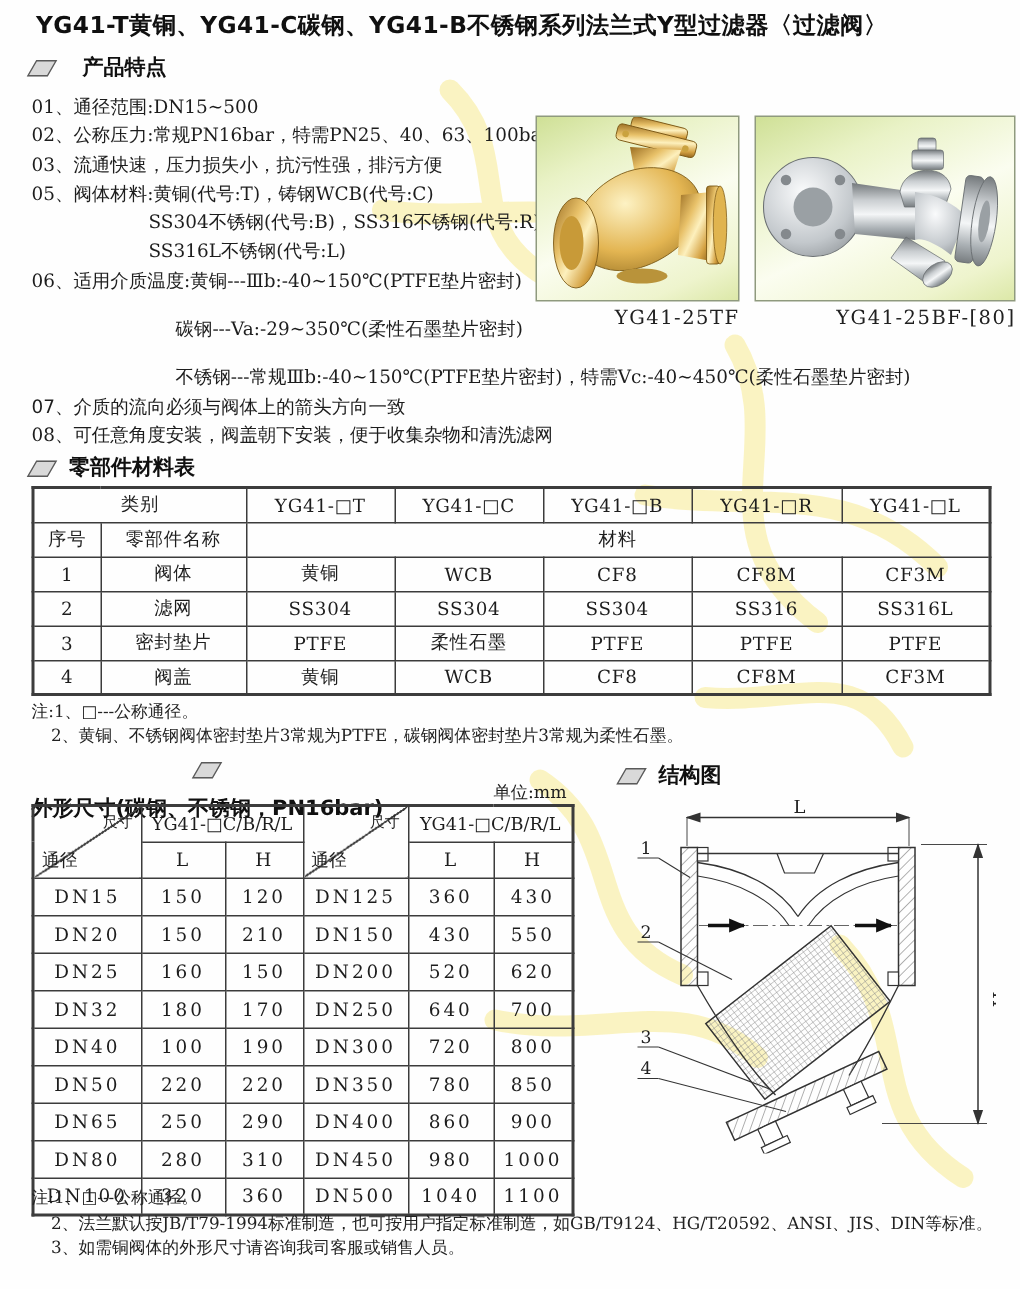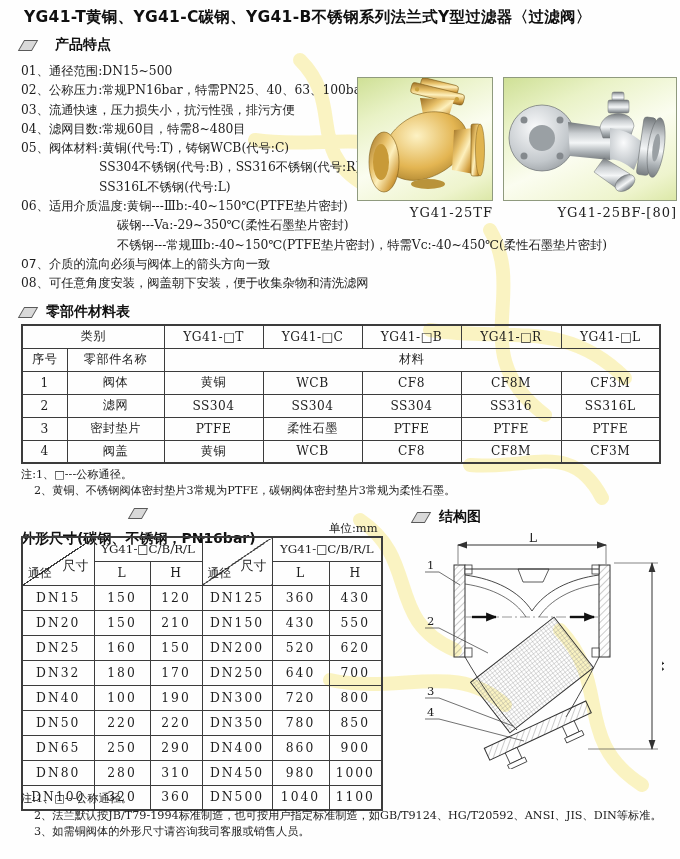--- a/index.html
+++ b/index.html
@@ -21,21 +21,21 @@
     font-weight:bold; font-size:14px; color:#101010; white-space:nowrap;
   }
   .sec-icon {
     display:inline-block; width:14px; height:11px; background:#d9d9d9;
     border:1px solid #5a5a5a; transform:skewX(-30deg); flex:0 0 auto;
   }
 
   .features { position:absolute; left:21px; top:62px; font-size:12.3px; line-height:19.3px; }
   .features div { white-space:nowrap; }
   .features .sub-a { padding-left:78px; }
-  .features .sub-b { padding-left:96px; }
+  .features .sub-b { padding-left:96px;margin-top:13px; }
   .features .bold-line { font-family:"DejaVu Sans","Liberation Sans",sans-serif; font-weight:normal; }
 
   .photo {
     position:absolute; top:77px; height:124px; border:1px solid #8f9a7e;
     background:linear-gradient(155deg,#cfe096 0%,#e9f2c6 25%,#fbfdf0 55%,#eef4cd 85%,#dcE8a8 100%);
   }
   .photo-1 { left:357px; width:136px; }
   .photo-2 { left:503px; width:174px; }
   .caption { position:absolute; top:205px; font-size:13px; letter-spacing:1px; text-align:right; color:#202020; }
   .caption-1 { left:357px; width:136px; }
@@ -53,21 +53,21 @@
   .unit-label { position:absolute; left:329px; top:521px; font-size:11.5px; color:#1d1d1d;text-align:center; }
 
   .dim-table { position:absolute; left:21px; top:536px; width:362px; border:2px solid #3c3c3c; }
   .dim-table td.hd { font-size:11.8px; height:24px; }
   .dim-table td.d  { font-size:12.3px; height:25px; letter-spacing:2px; }
   .dim-table td.sub { font-size:12.3px; height:24px; letter-spacing:1px; }
 
   .diag { position:relative;
     background:linear-gradient(to bottom right, transparent 49.2%, #3c3c3c 49.2%, #3c3c3c 50.8%, transparent 50.8%);
   }
-  .diag .t { position:absolute; top:3px;  right:5px; font-size:13px;margin-top:16px; }
+  .diag .t { position:absolute; top:3px;  right:5px; font-size:10px; }
   .diag .b { position:absolute; bottom:3px; left:5px; font-size:11.8px; }
 
   .dim-notes { position:absolute; left:21px; top:791px; font-size:11.2px; line-height:16.6px; color:#222; white-space:nowrap; }
   .dim-notes .n { padding-left:13px; }
 
   .diagram { position:absolute; left:420px; top:533px; }
   .diagram text { font-family:"DejaVu Serif","Liberation Serif",serif; fill:#222; }
 
   .watermark { position:absolute; left:0; top:0; pointer-events:none; opacity:0.30; }
 </style>
@@ -89,21 +89,20 @@
 
   <div class="sec-head" style="left:21px; top:36px;gap:20px;">
     <span class="sec-icon"></span>
     <span>产品特点</span>
   </div>
 
   <div class="features">
     <div>01、通径范围:DN15~500</div>
     <div>02、公称压力:常规PN16bar，特需PN25、40、63、100bar</div>
     <div>03、流通快速，压力损失小，抗污性强，排污方便</div>
-    <div>04、滤网目数:常规60目，特需8~480目</div>
     <div>05、阀体材料:黄铜(代号:T)，铸钢WCB(代号:C)</div>
     <div class="sub-a">SS304不锈钢(代号:B)，SS316不锈钢(代号:R)</div>
     <div class="sub-a">SS316L不锈钢(代号:L)</div>
     <div>06、适用介质温度:黄铜---Ⅲb:-40~150℃(PTFE垫片密封)</div>
     <div class="sub-b">碳钢---Va:-29~350℃(柔性石墨垫片密封)</div>
     <div class="sub-b">不锈钢---常规Ⅲb:-40~150℃(PTFE垫片密封)，特需Vc:-40~450℃(柔性石墨垫片密封)</div>
     <div class="bold-line">07、介质的流向必须与阀体上的箭头方向一致</div>
     <div>08、可任意角度安装，阀盖朝下安装，便于收集杂物和清洗滤网</div>
   </div>
 

